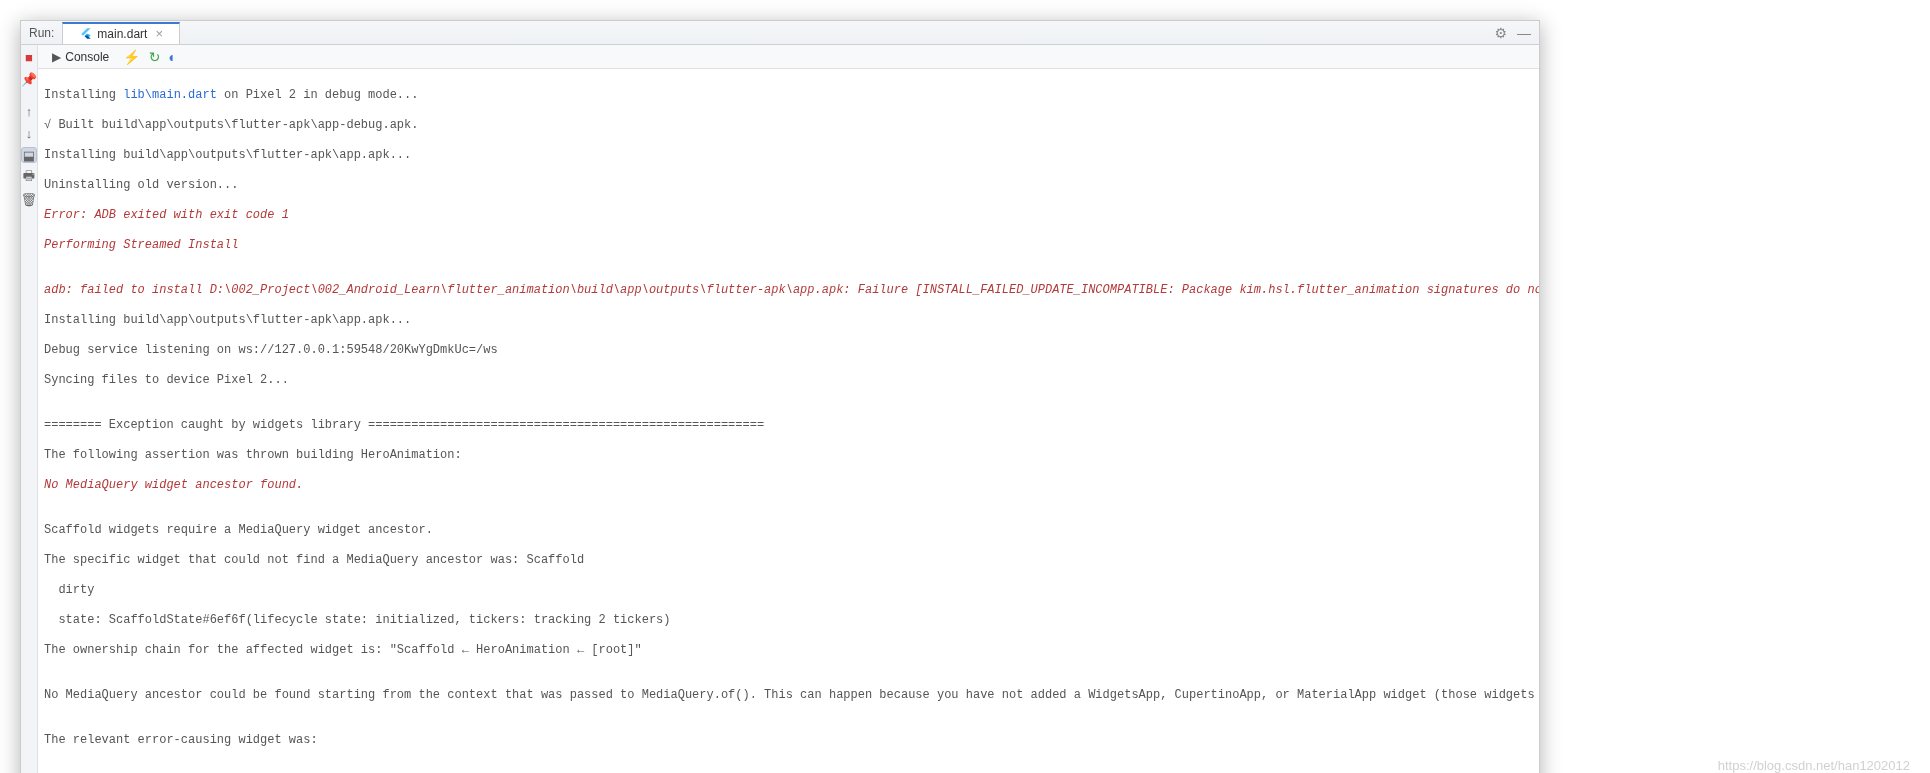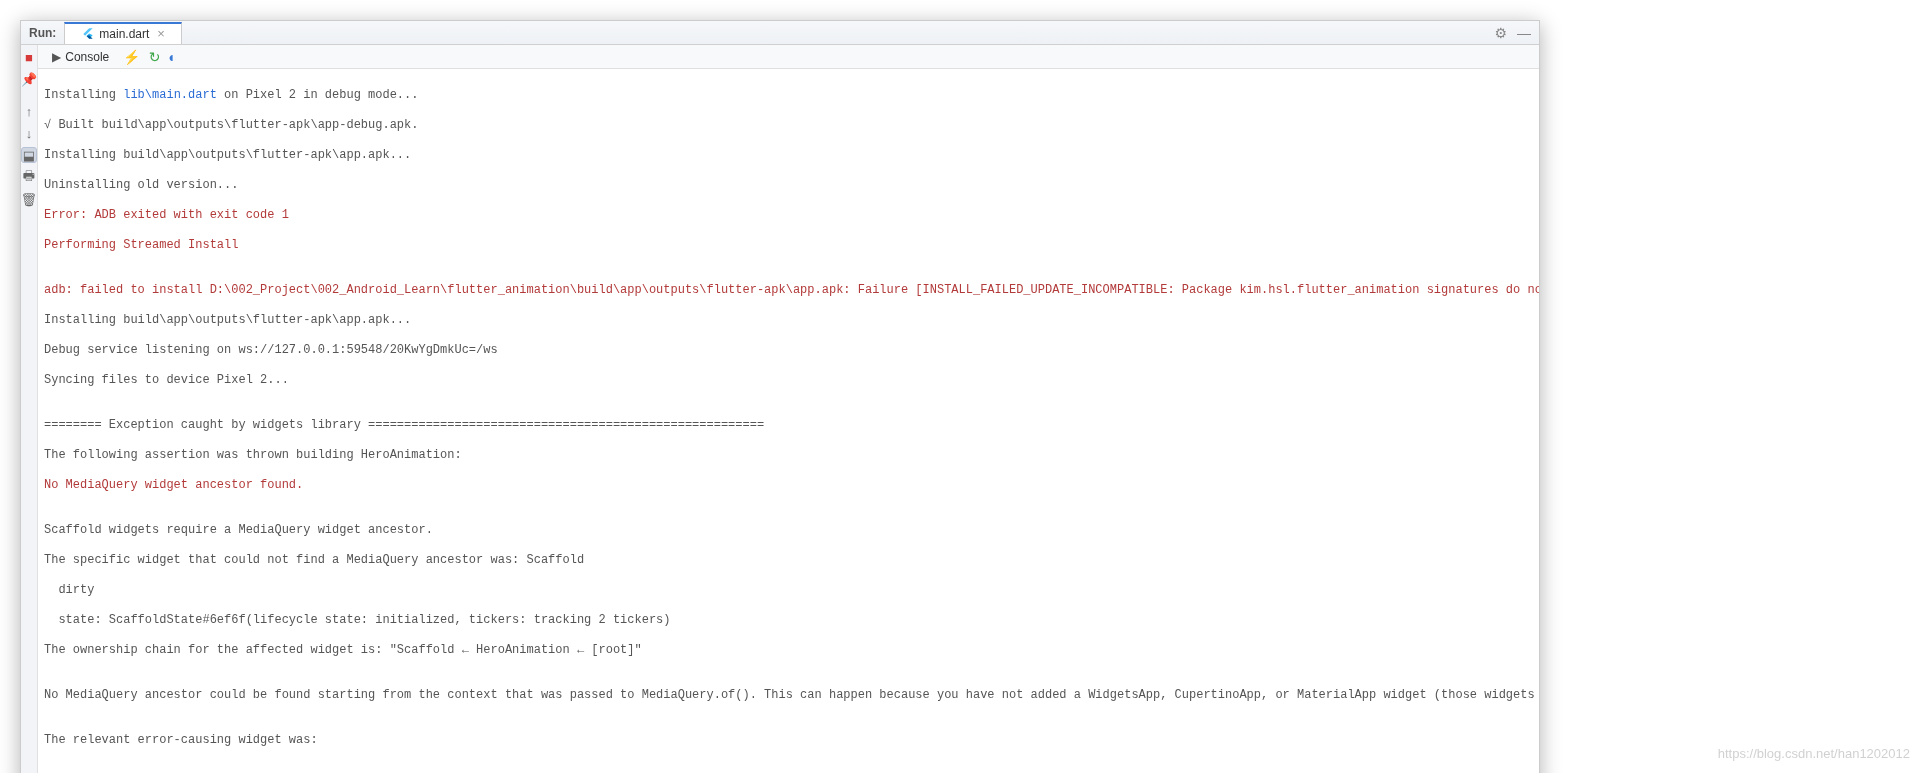--- a/index.html
+++ b/index.html
@@ -20,21 +20,21 @@
   
   .run-header {
     display: flex;
     align-items: center;
     background: linear-gradient(#f5f7fa, #eef1f5);
     border-bottom: 1px solid #d0d0d0;
     height: 24px;
     padding: 0 8px;
   }
   .run-label {
-    font-weight: bold;
+    font-weight: normal;
     color: #555;
     margin-right: 8px;
   }
   .tab {
     display: flex;
     align-items: center;
     gap: 4px;
     background: #fff;
     border-top: 2px solid #3a78d6;
     border-left: 1px solid #ccc;
@@ -103,25 +103,25 @@
     font-family: Consolas, "Courier New", monospace;
     font-size: 12px;
     line-height: 15px;
     color: #555;
     padding: 4px 6px 10px 6px;
     white-space: pre;
     overflow-x: hidden;
   }
   .console-output div { white-space: pre; }
   .link { color: #2b6cd4; cursor:pointer; }
-  .err { color: #b33a3a; }
+  .err { color: #b33a3a; font-style: italic; }
   .watermark {
     position: fixed;
     right: 20px;
-    bottom: 12px;
+    bottom: 0;
     color: rgba(120,120,120,0.35);
     font-size: 13px;
     font-family: Arial, sans-serif;
     pointer-events:none;
   }
 </style>
 </head>
 <body>
 
 <div class="run-window">

